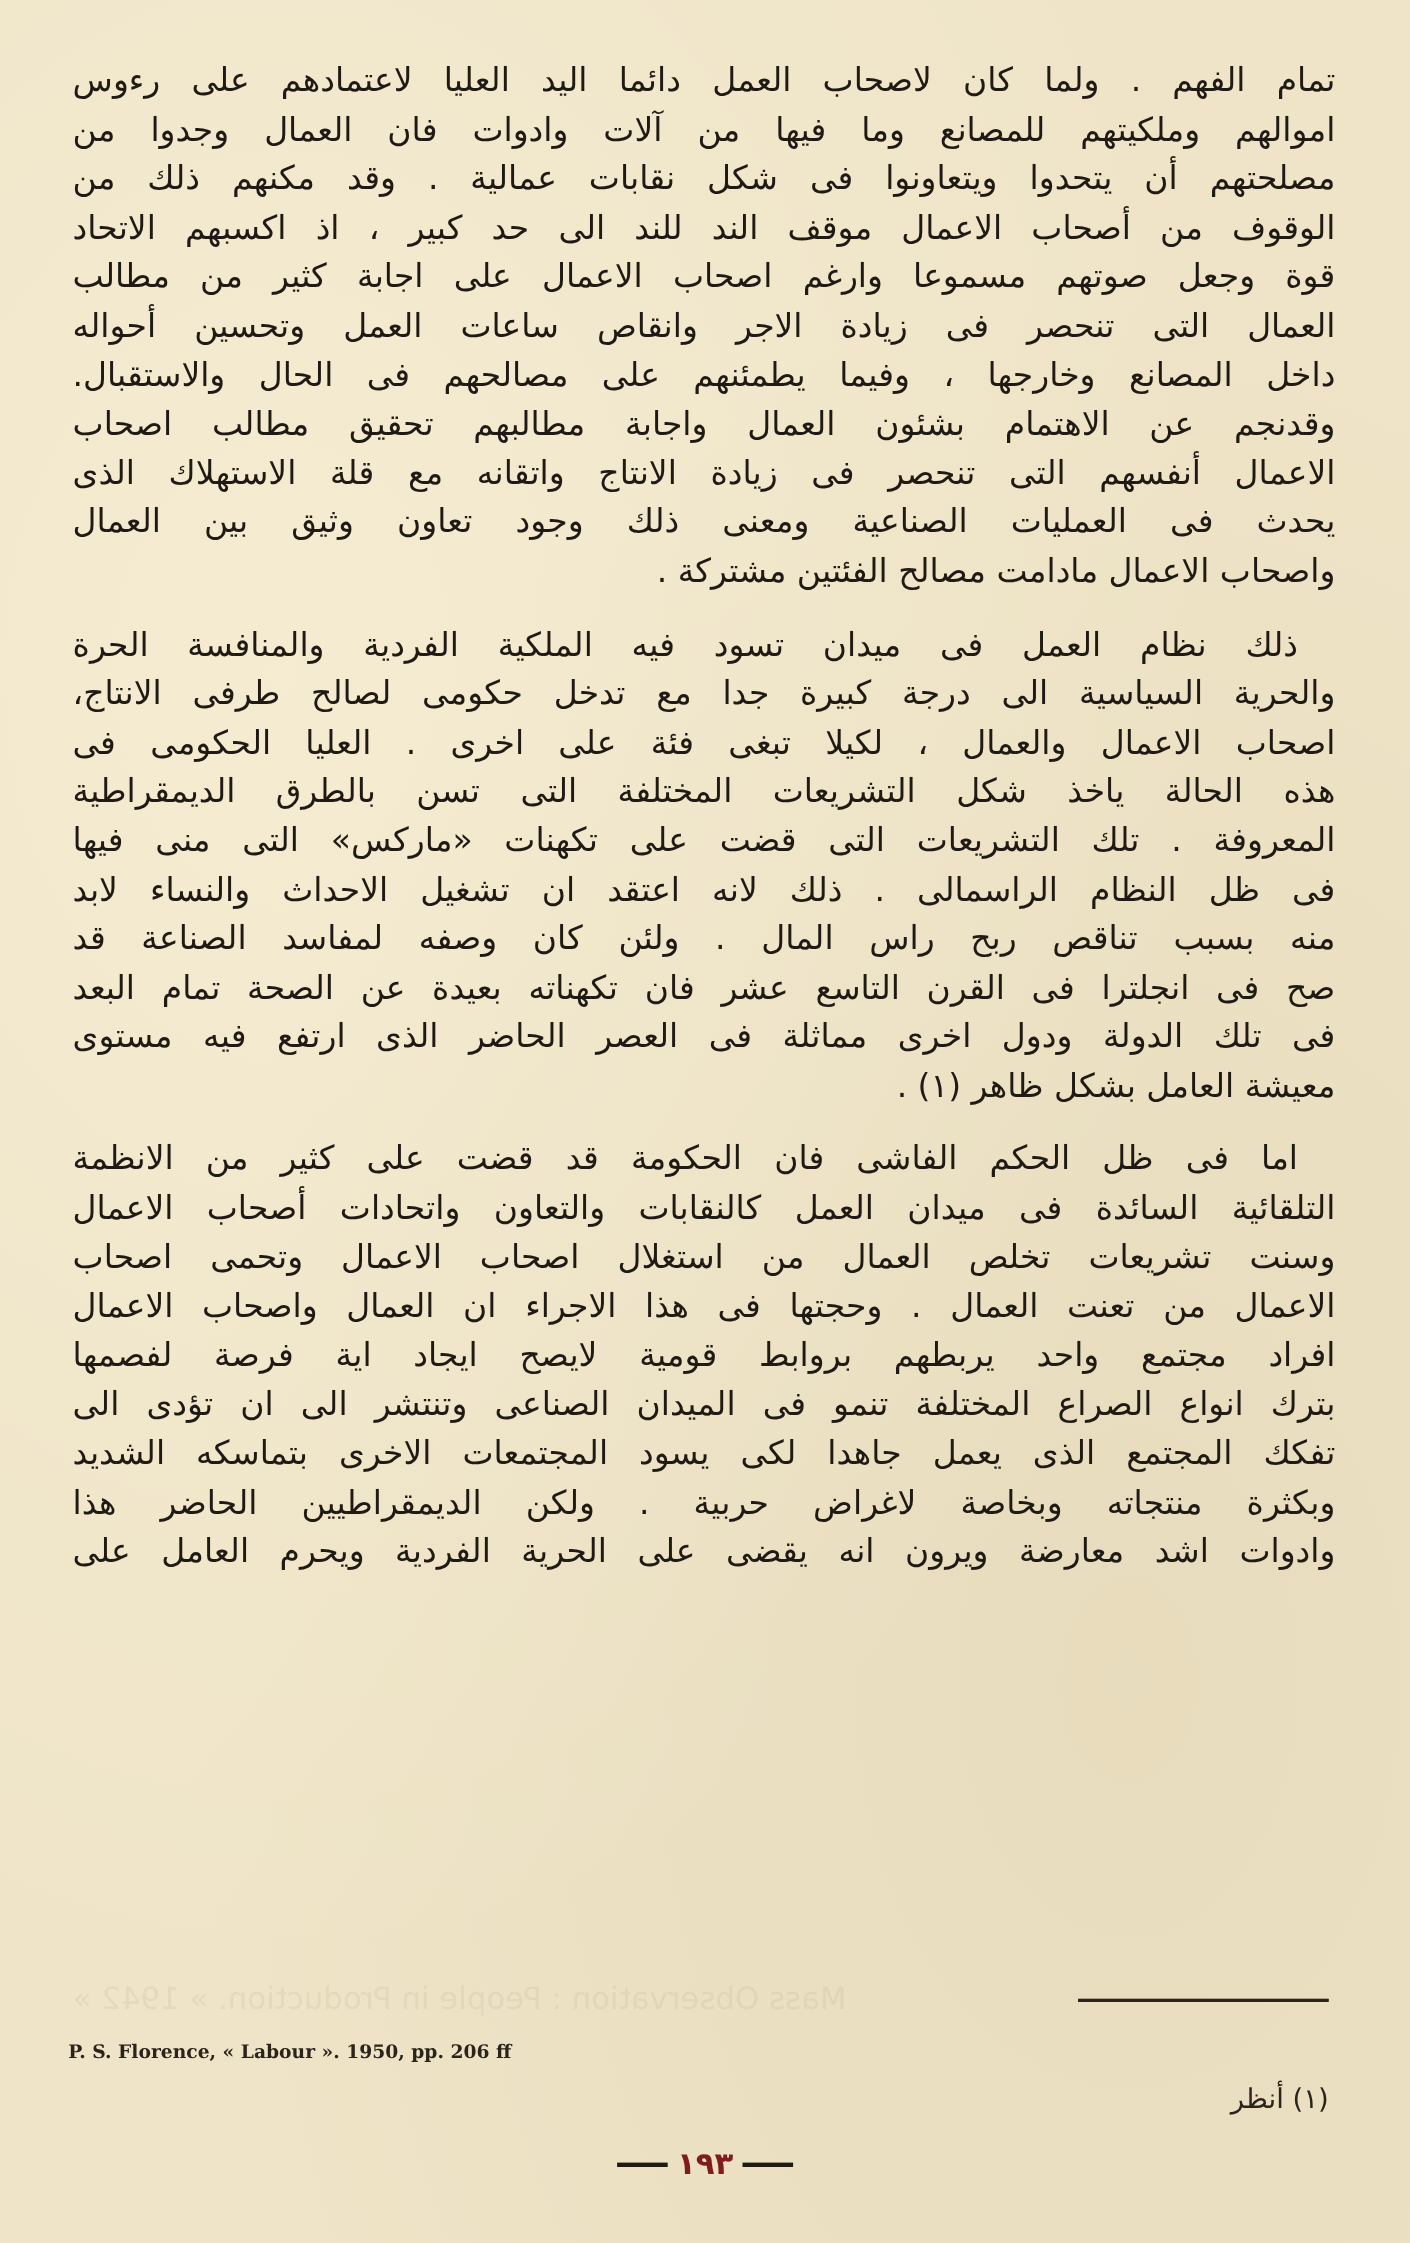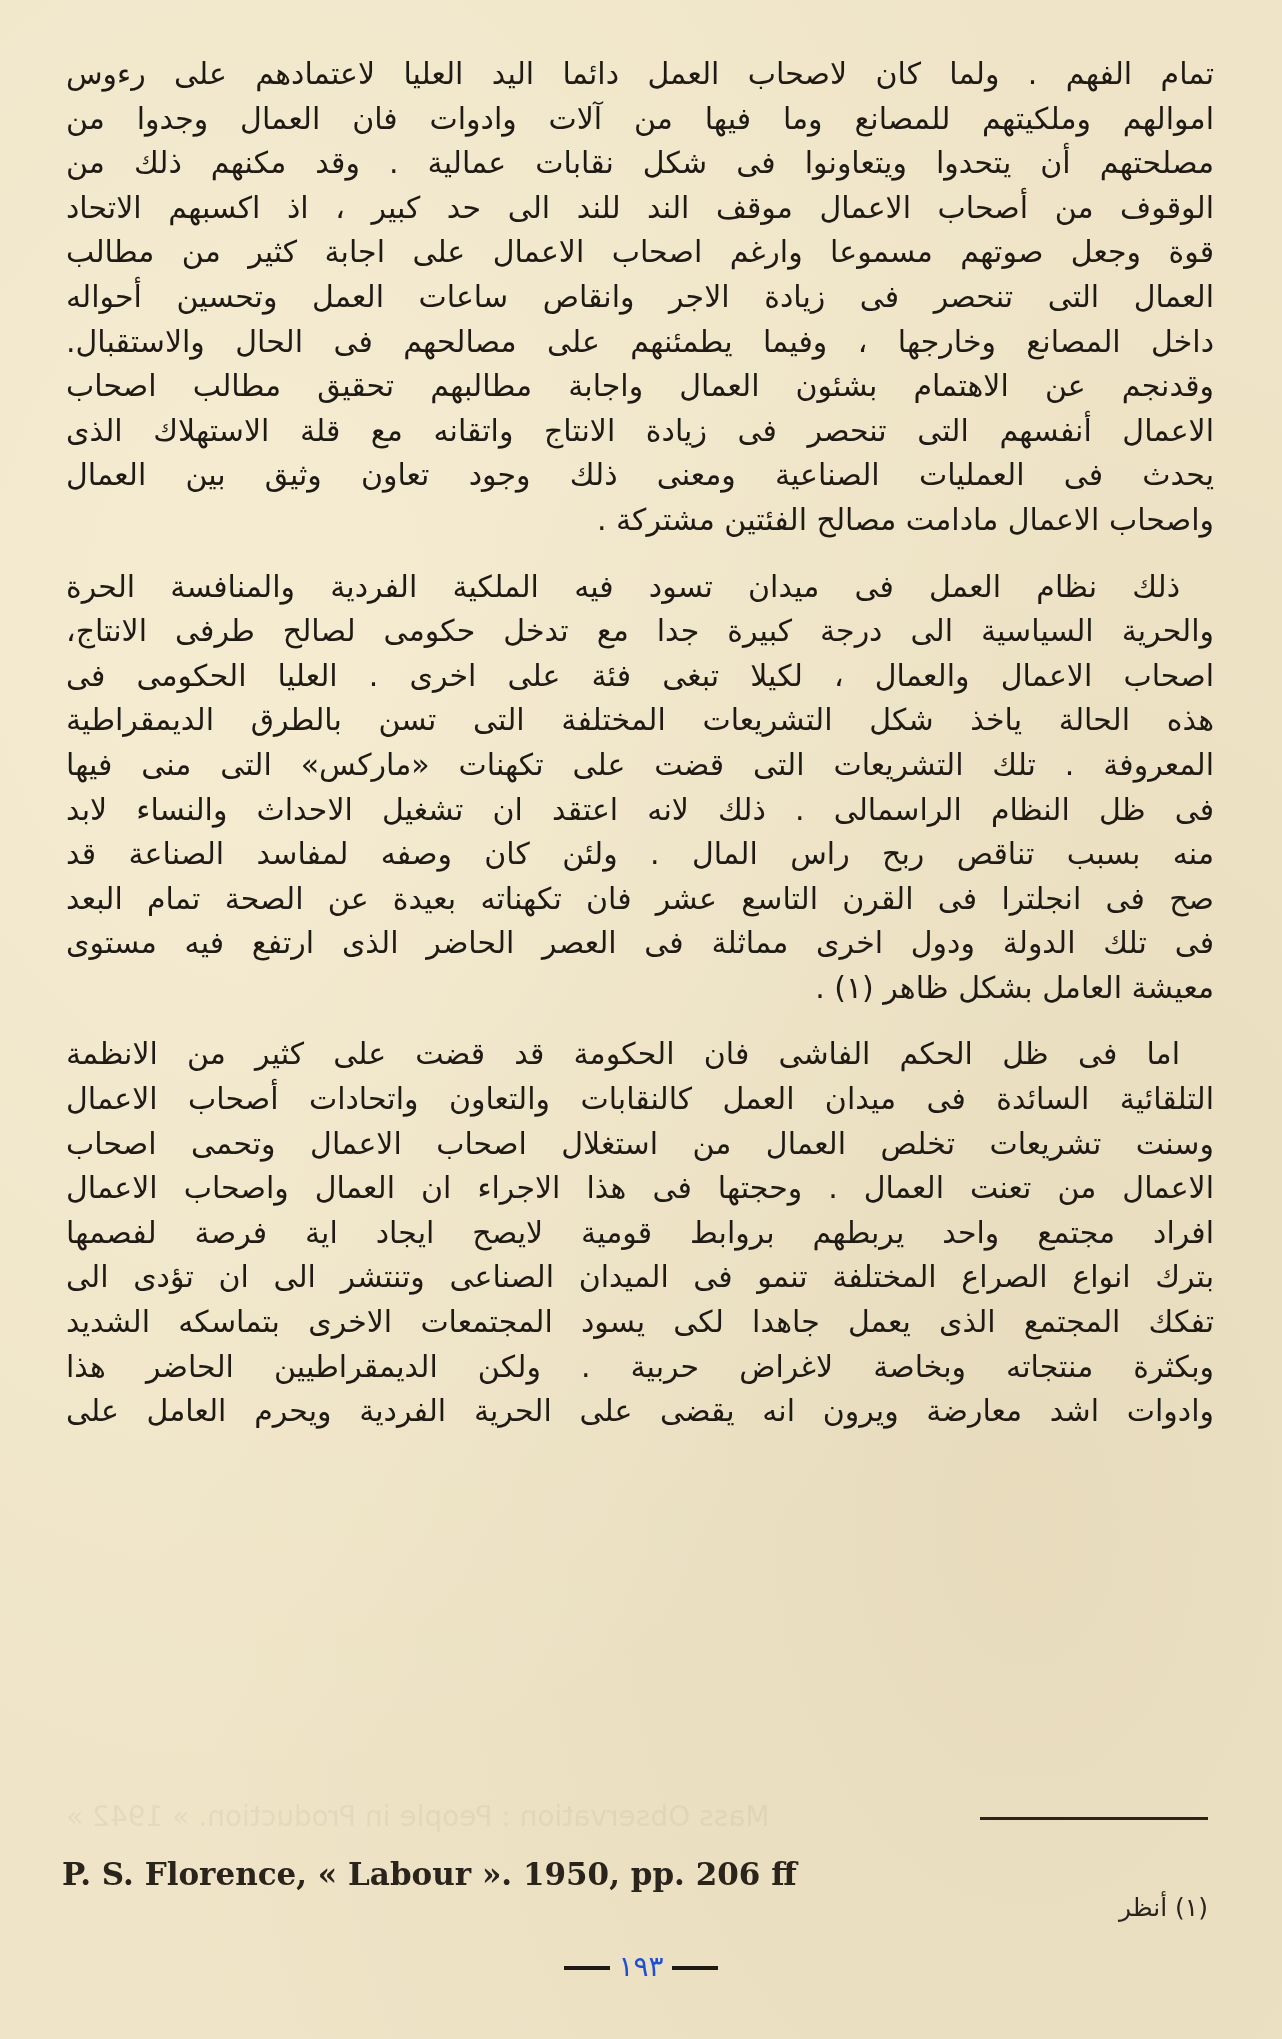--- a/index.html
+++ b/index.html
@@ -64,21 +64,21 @@
       left: 62px;
       top: 1856px;
       width: 1146px;
       height: 36px;
     }
     .fn-latin {
       position: absolute;
       left: 0;
       top: 0;
       font-family: "DejaVu Serif", serif;
-      font-size: 31px;
+      font-size: 17px;
       font-weight: bold;
       color: #2a241c;
       direction: ltr;
       white-space: nowrap;
     }
     .fn-arabic {
       position: absolute;
       right: 0;
       top: -2px;
       font-family: "DejaVu Sans", sans-serif;
@@ -89,22 +89,22 @@
       margin-top: 39px;
     }
     .page-number {
       position: absolute;
       left: 541px;
       top: 1950px;
       width: 200px;
       text-align: center;
       font-family: "DejaVu Sans", sans-serif;
       font-size: 28px;
-      font-weight: normal;
-      color: #1d4ed8;
+      font-weight: bold;
+      color: #7f1d1d;
       direction: rtl;
     }
     .page-number .dash {
       display: inline-block;
       width: 46px;
       height: 4px;
       background: #1f1a14;
       vertical-align: middle;
       margin: 0 8px;
     }

